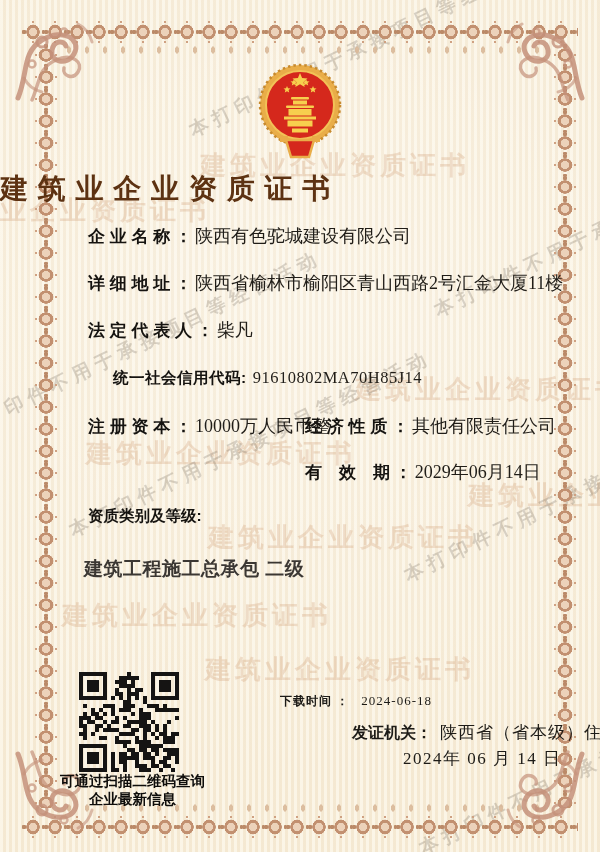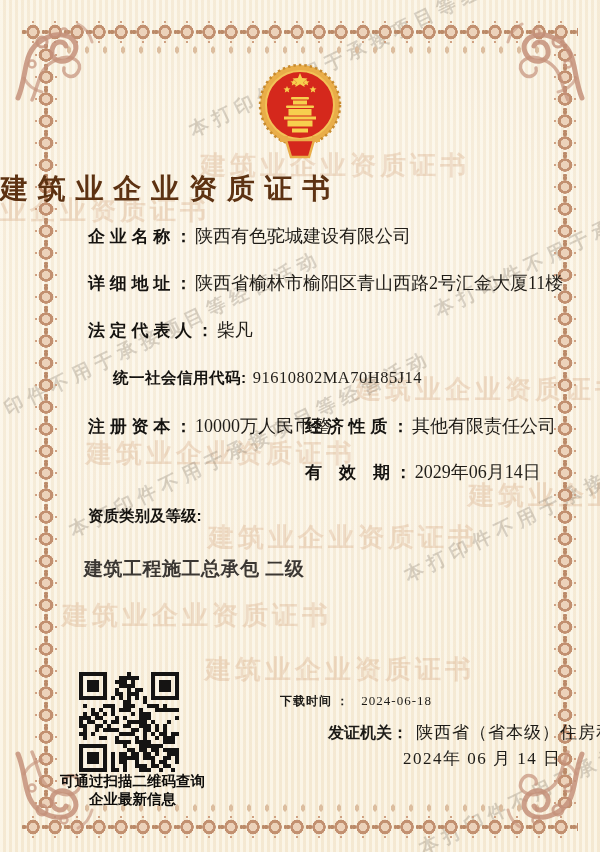--- a/index.html
+++ b/index.html
@@ -62,21 +62,21 @@
   .lbl-tight{font-weight:800;font-size:15.5px;color:#151310;letter-spacing:.5px;padding-left:25px;}
   .val{font-family:"Liberation Serif","DejaVu Serif",serif;font-size:18px;color:#201d18;margin-left:3px;margin-top:10px;}
   .val-code{font-family:"Liberation Serif","DejaVu Serif",serif;font-size:16.5px;color:#201d18;margin-left:6px;letter-spacing:.5px;}
   .pair2{position:absolute;left:305px;top:0;white-space:nowrap;}
   .qual-header{position:absolute;left:88px;top:506px;font-size:15.5px;font-weight:800;color:#151310;}
   .qual-item{position:absolute;left:84px;top:556px;font-size:19px;font-weight:600;color:#3b3733;letter-spacing:.5px;}
   .dl-row{position:absolute;left:280px;top:691px;white-space:nowrap;}
   .dl-lbl{font-weight:800;font-size:12px;letter-spacing:1px;}
   .dl-val{font-family:"Liberation Serif","DejaVu Serif",serif;font-size:13px;margin-left:12px;letter-spacing:1px;}
   .issuer-row{position:absolute;left:328px;top:721px;white-space:nowrap;}
-  .issuer-lbl{font-weight:800;font-size:16px;}
+  .issuer-lbl{font-weight:800;font-size:16px;padding-left:24px;}
   .issuer-val{font-family:"Liberation Serif","DejaVu Serif",serif;font-size:17px;margin-left:8px;letter-spacing:1px;}
   .issue-date{position:absolute;left:403px;top:747px;font-family:Liberation Serif, serif;font-size:17px;letter-spacing:1.5px;white-space:nowrap;}
   .qr{position:absolute;left:78px;top:671px;width:102px;height:102px;}
   .qr-caption{position:absolute;left:45px;top:772px;width:175px;text-align:center;font-weight:800;font-size:14.5px;line-height:18px;color:#0e0d0b;}
   .emblem{position:absolute;left:258px;top:60px;width:84px;height:102px;}
 </style>
 </head>
 <body>
 
 <div class="page">

